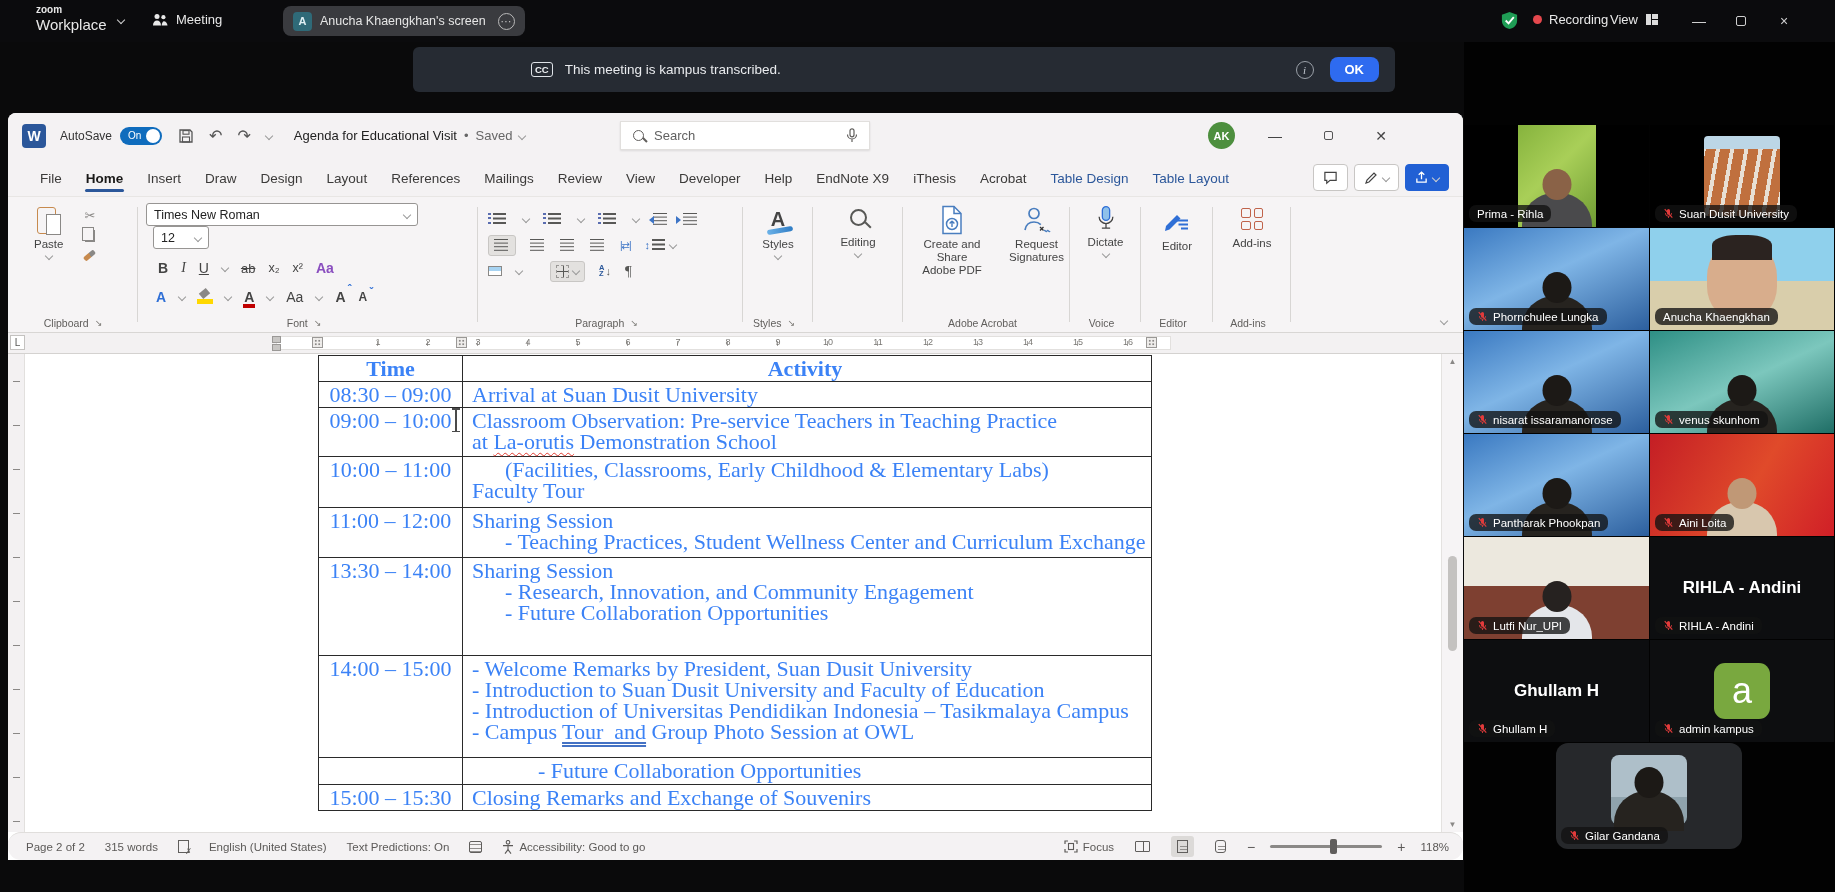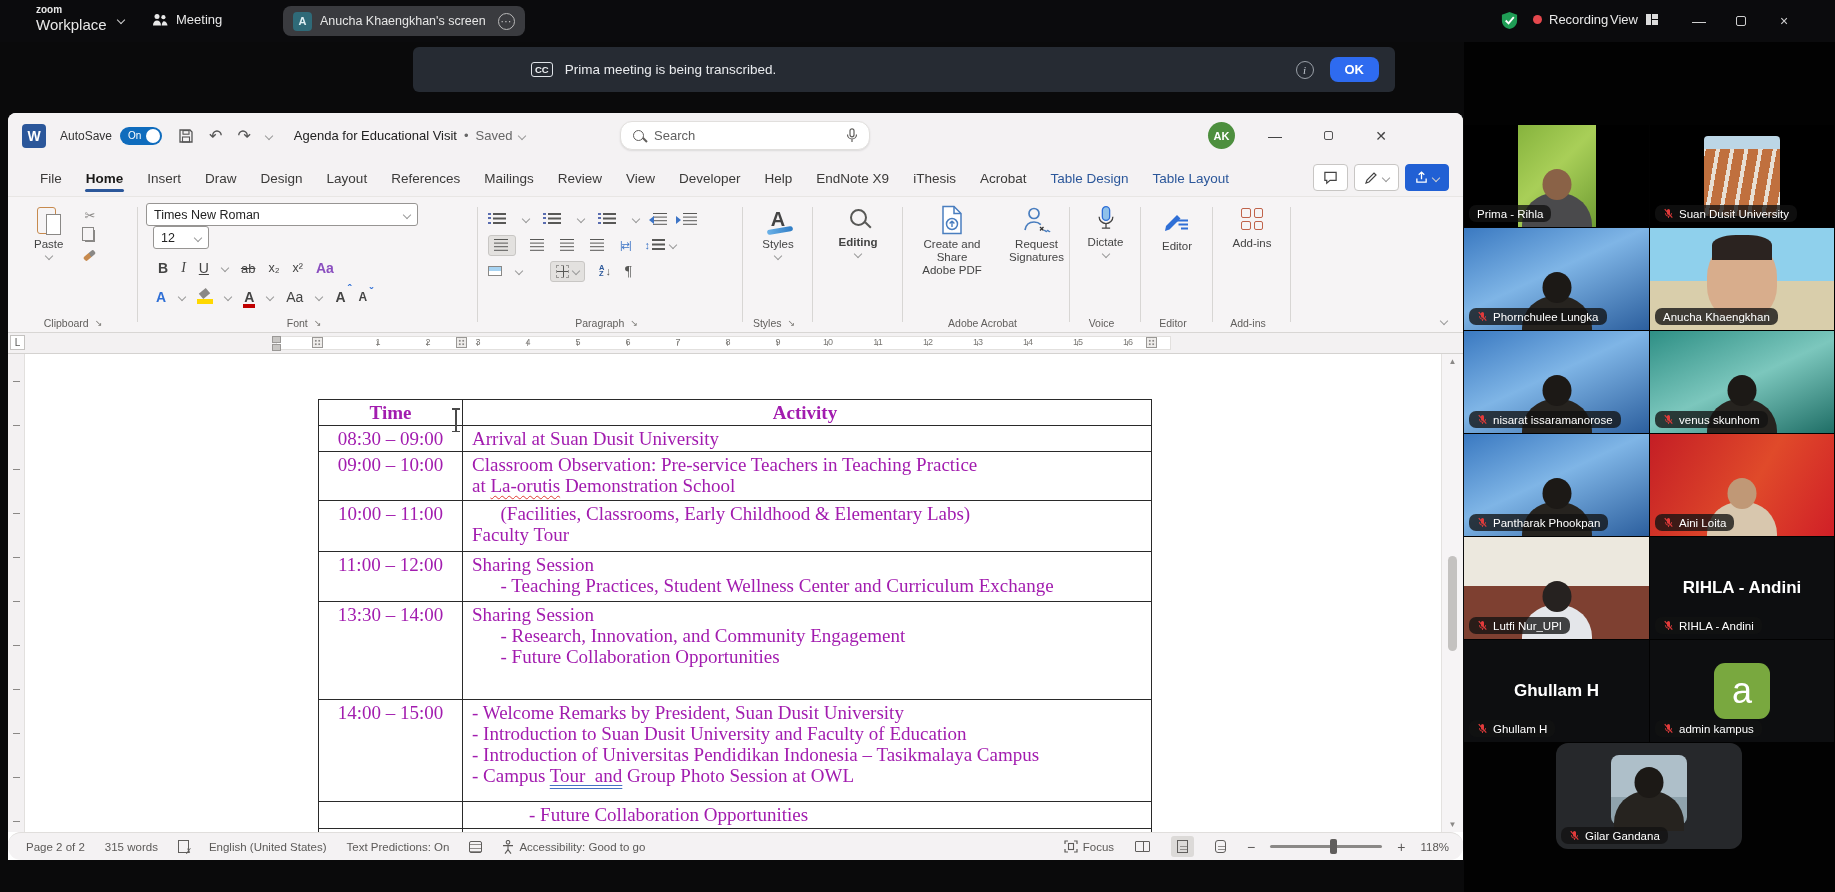--- a/index.html
+++ b/index.html
@@ -52,21 +52,21 @@
     font-size:14px;display:flex;align-items:center;justify-content:center;flex:none;}
   .autosave{margin-left:14px;font-size:12px;color:#333;}
   .toggle{margin-left:8px;width:42px;height:18px;background:#0f6cbd;border-radius:9px;position:relative;color:#fff;
     font-size:10px;display:flex;align-items:center;padding-left:8px;flex:none;}
   .toggle::after{content:"";position:absolute;right:2px;top:2px;width:14px;height:14px;border-radius:50%;background:#fff;}
   .qat{display:flex;align-items:center;gap:15px;margin-left:16px;color:#555;font-size:16px;}
   .qat .g{line-height:1;}
   .doctitle{margin-left:22px;font-size:13px;color:#222;display:flex;align-items:center;gap:7px;white-space:nowrap;}
   .doctitle .saved{color:#666;}
   .searchpill{position:absolute;left:612px;top:8px;width:250px;height:29px;background:#fff;border:1px solid #e1dfdd;
-    border-radius:12px;display:flex;align-items:center;box-shadow:0 1px 2px rgba(0,0,0,.10);}
+    border-radius:0;display:flex;align-items:center;box-shadow:0 1px 2px rgba(0,0,0,.10);}
   .searchpill .ph{margin-left:10px;font-size:13px;color:#616161;}
   .i-mag{width:11px;height:11px;border:1.6px solid #605e5c;border-radius:50%;position:relative;display:inline-block;}
   .i-mag::after{content:"";position:absolute;width:6px;height:1.6px;background:#605e5c;transform:rotate(45deg);right:-5px;bottom:-1px;}
   .searchpill .i-mag{margin-left:12px;}
   .ak{position:absolute;left:1200px;top:9px;width:27px;height:27px;border-radius:50%;background:#4d8f3e;color:#fff;
     font-size:11px;font-weight:bold;display:flex;align-items:center;justify-content:center;}
   .wt-ctl{position:absolute;top:0;width:40px;height:45px;display:flex;align-items:center;justify-content:center;color:#444;font-size:14px;}
   .i-rest2{width:9px;height:9px;border:1.1px solid #555;border-radius:2px;position:relative;background:#f4f2f3;}
   .i-rest2::before{content:"";position:absolute;top:-3px;left:2px;width:9px;height:9px;border:1.1px solid #555;border-radius:2px;z-index:-1;}
 
@@ -139,21 +139,21 @@
   .i-borders::after{content:"";position:absolute;top:50%;left:0;right:0;height:1.4px;background:#585856;}
   .i-sortaz{display:inline-flex;flex-direction:column;font-size:7.5px;font-weight:bold;color:#2b579a;line-height:6.5px;}
   .sort-ar{color:#585856;font-size:11px;margin-left:1px;}
   .pilcrow{font-family:"Liberation Serif",serif;font-size:15px;color:#585856;}
   .i-lsp{font-size:10px;color:#3d74c6;letter-spacing:-1px;}
 
   .g-styles{width:70px;}
   .i-styles{font-size:20px;color:#444;position:relative;line-height:20px;font-weight:bold;}
   .i-styles::after{content:"";position:absolute;bottom:-4px;left:-4px;width:26px;height:5px;border-radius:3px;
     background:linear-gradient(90deg,#6cb2e8,#2f7cc4);transform:rotate(-10deg);}
-  .g-edit{width:90px;font-weight:bold;}
+  .g-edit{width:90px;}
   .bigmag{width:17px;height:17px;border:2px solid #585856;border-radius:50%;position:relative;display:block;}
   .bigmag::after{content:"";position:absolute;width:8px;height:2px;background:#585856;transform:rotate(45deg);right:-7px;bottom:-2px;}
   .g-acro{width:167px;display:flex;gap:6px;padding-left:4px;}
   .bigbtn .two{text-align:center;line-height:13px;}
   .g-voice{width:71px;}
   .g-editor{width:72px;}
   .g-addins{width:78px;}
   .i-addins{width:22px;height:22px;display:grid;grid-template-columns:1fr 1fr;grid-template-rows:1fr 1fr;gap:3px;}
   .i-addins i{border:1.6px solid #c0634a;border-radius:2px;display:block;}
   .ribcollapse{position:absolute;right:16px;bottom:8px;}
@@ -170,21 +170,21 @@
     color:#585856;font-size:10px;display:flex;align-items:center;justify-content:center;}
   .indmark{position:absolute;left:264px;top:3px;width:9px;height:7px;background:#c8c6c4;border:1px solid #9a9896;}
   .indmark.b{top:11px;}
 
   
   .docarea{flex:1;position:relative;background:#fff;overflow:hidden;}
   .vruler{position:absolute;left:0;top:0;bottom:0;width:17px;background:#f3f1f2;border-right:1px solid #e2e0de;}
   .vruler::before{content:"";position:absolute;left:5px;top:6px;bottom:0;width:7px;
     background:repeating-linear-gradient(to bottom,transparent 0 21px,#8a8886 21px 22px,transparent 22px 44px);}
   .dtable{position:absolute;left:310px;top:1px;width:834px;border:1px solid #2a2a2a;border-bottom:none;
-    font-family:"Liberation Serif",serif;font-size:19px;color:#a21caf;margin-top:44px;}
+    font-family:"Liberation Serif",serif;font-size:22px;color:#3b82f6;}
   .trow{display:flex;border-bottom:1px solid #2a2a2a;}
   .tc-time{width:144px;border-right:1px solid #2a2a2a;text-align:center;padding-top:2px;line-height:21px;flex:none;}
   .tc-act{flex:1;padding:2px 4px 0 9px;line-height:21px;white-space:pre-wrap;}
   .trow.hdr{font-weight:bold;}
   .trow.hdr .tc-act{text-align:center;padding-left:0;}
   .dline{min-height:21px;}
   .spell{text-decoration:underline wavy #e03c31;text-decoration-thickness:1px;text-underline-offset:3px;}
   .grammar{text-decoration:underline double #4472c4;text-underline-offset:3px;}
   .ibeam{position:absolute;left:447px;top:54px;width:1.5px;height:24px;background:#4a4a4a;}
   .ibeam::before,.ibeam::after{content:"";position:absolute;left:-3px;width:8px;height:1.5px;background:#4a4a4a;}
@@ -295,21 +295,21 @@
     <div class="winbtn" style="left:1722px;">
         <span class="i-rest"></span>
       </div>
     <div class="winbtn" style="left:1765px;">×</div>
   </div>
 
   <div class="sharearea">
 
     <div class="notif">
       <span class="ccbadge">CC</span>
-      <span class="notif-msg">Prima meeting is being transcribed.</span>
+      <span class="notif-msg">This meeting is kampus transcribed.</span>
       <span class="infoic">i</span>
       <span class="okbtn">OK</span>
     </div>
 
     <div class="word">
 
       <div class="wtitle">
         <div class="wlogo">W</div>
         <span class="autosave">AutoSave</span>
         <span class="toggle">

